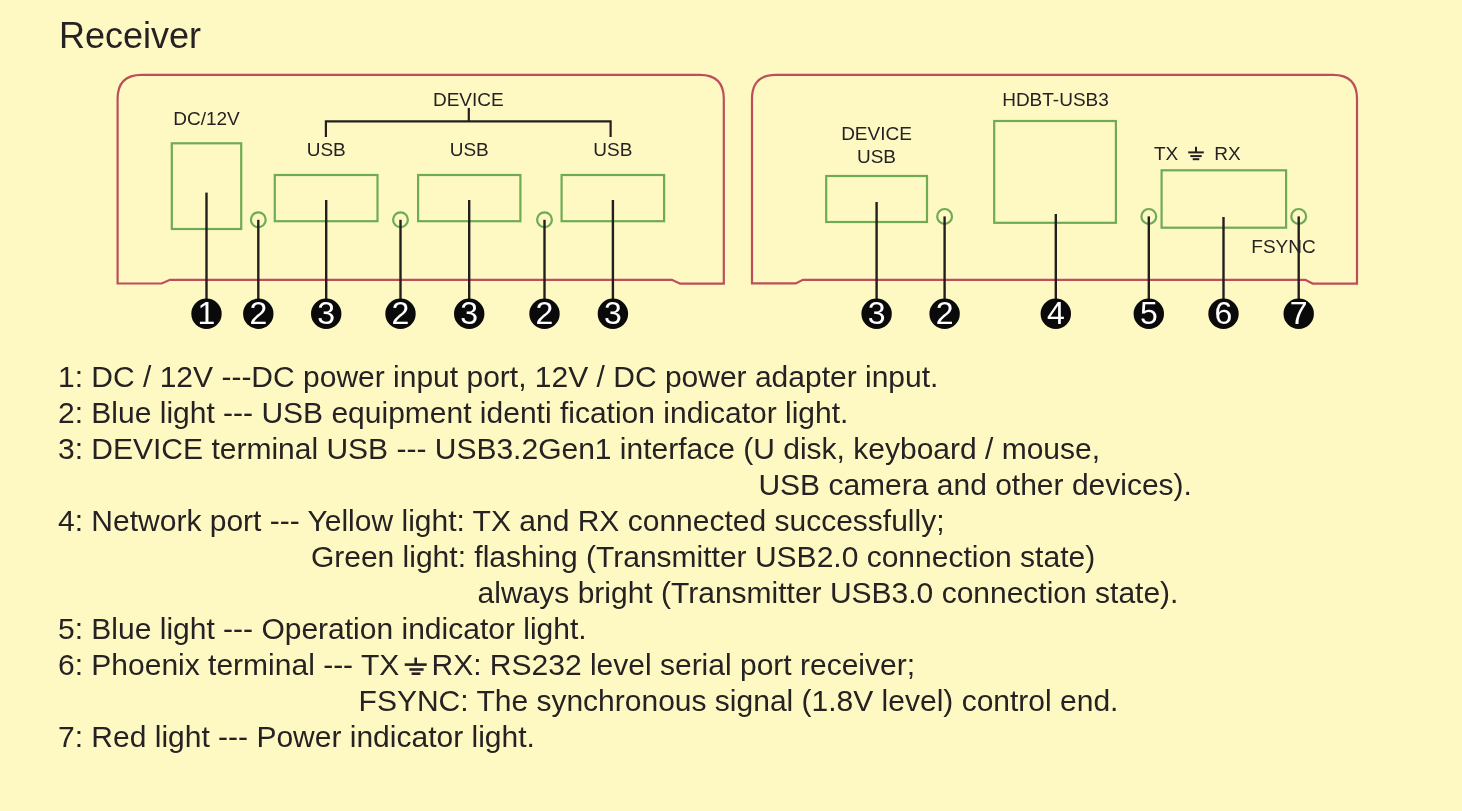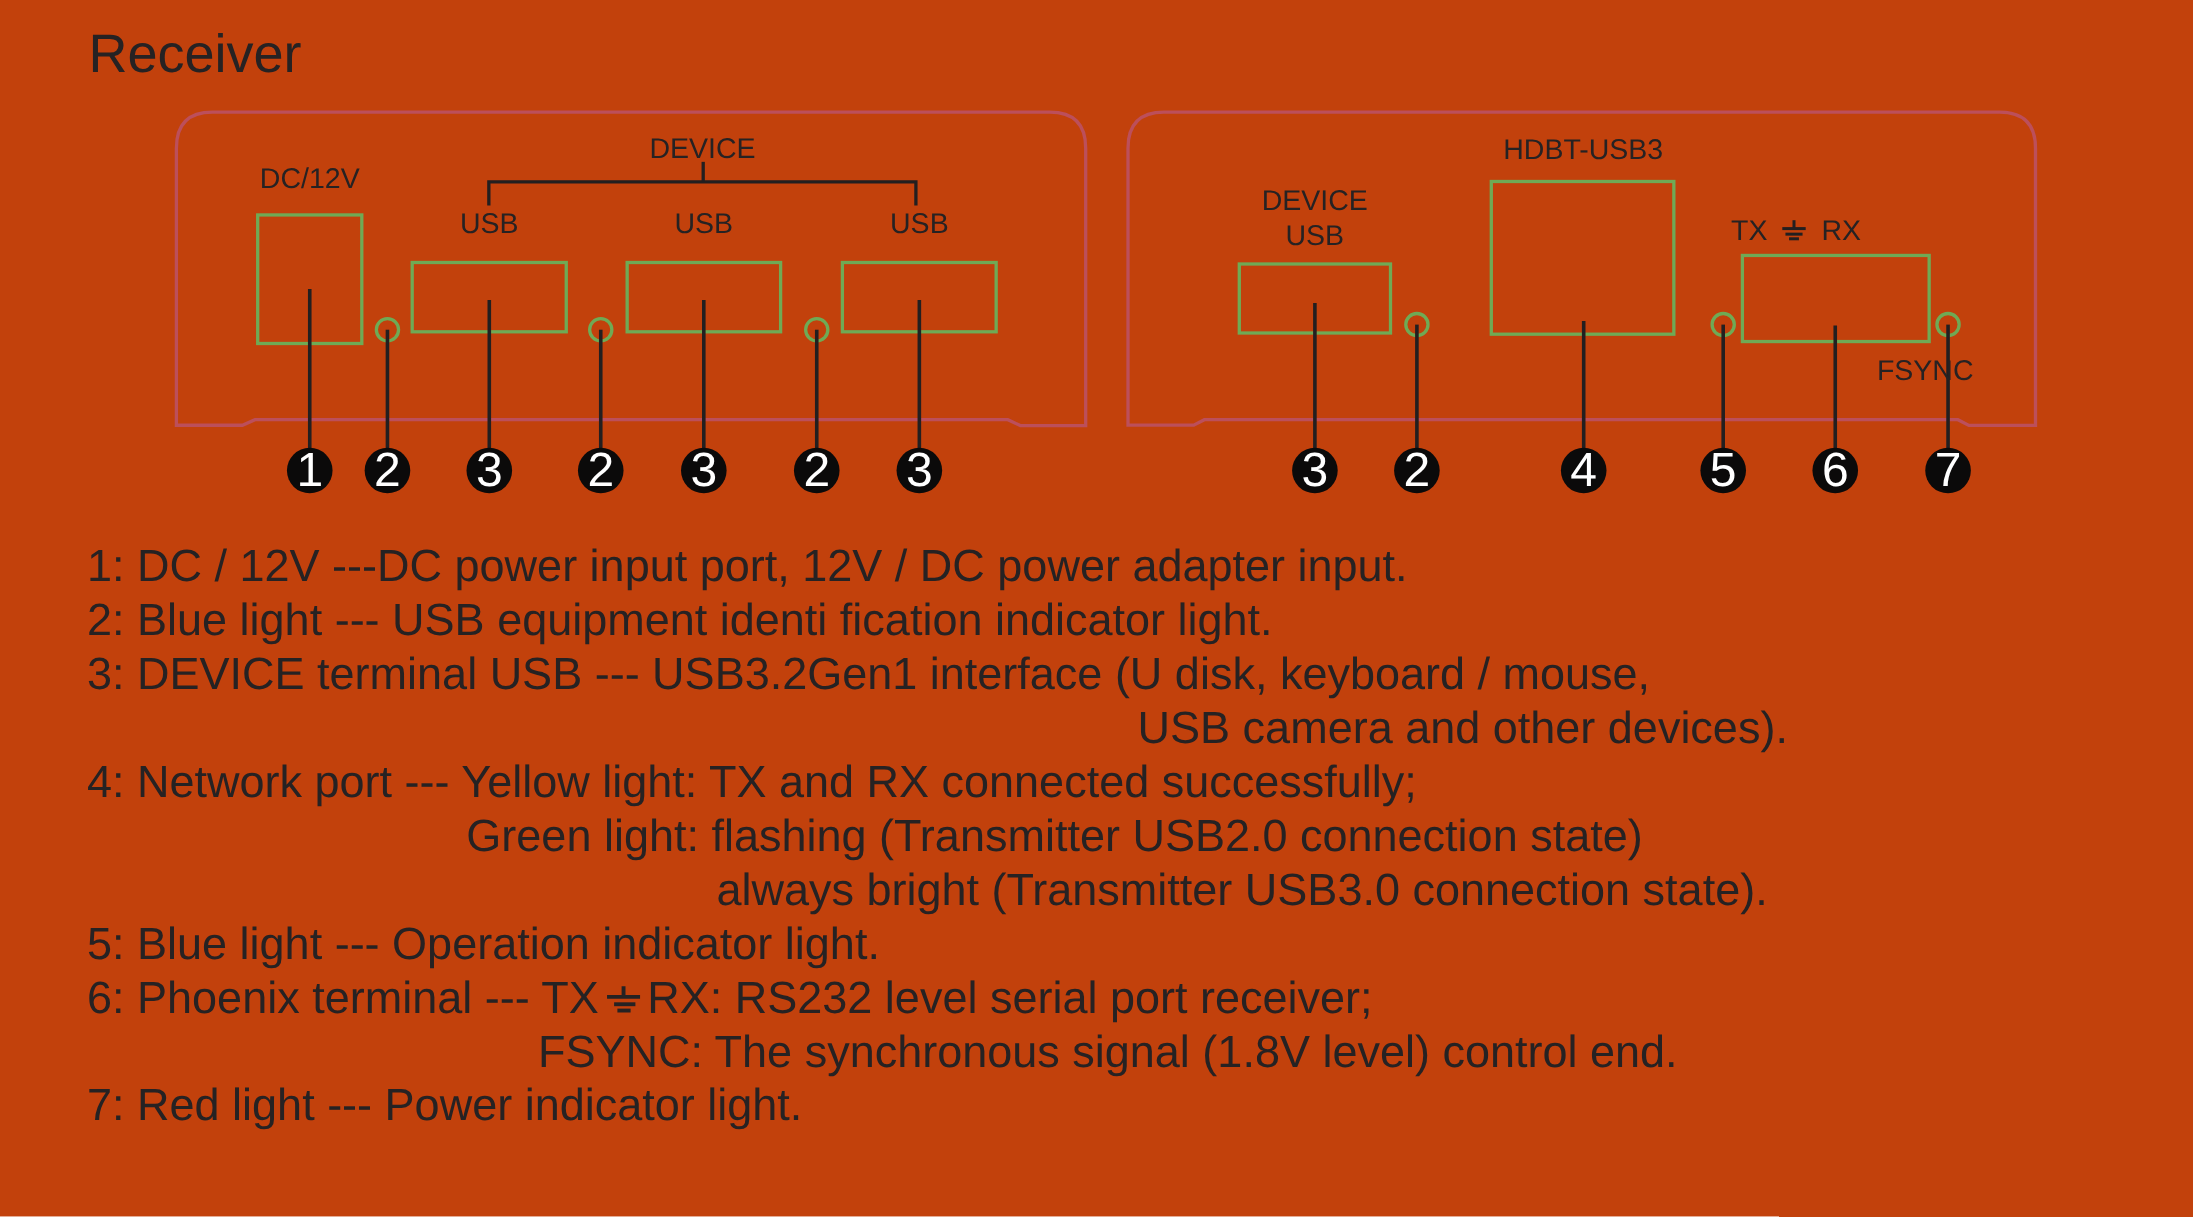--- a/index.html
+++ b/index.html
@@ -1,16 +1,16 @@
 <!DOCTYPE html>
 <html><head>
 <meta charset="utf-8">
 <style>
   html,body{margin:0;padding:0;background:#ffffff;}
-  #page{position:relative;width:1462px;height:811px;background:#c2410c;overflow:hidden;}
+  #page{position:relative;width:1462px;height:811px;background:#fef9c3;overflow:hidden;}
   svg{position:absolute;left:0;top:0;}
   text{font-family:"Liberation Sans",sans-serif;}
 </style>
 </head>
 <body>
 <div id="page">
 <svg width="1462" height="811" viewBox="0 0 1462 811">
 
   <text x="59" y="47.8" font-size="36" fill="#262223">Receiver</text>
 

